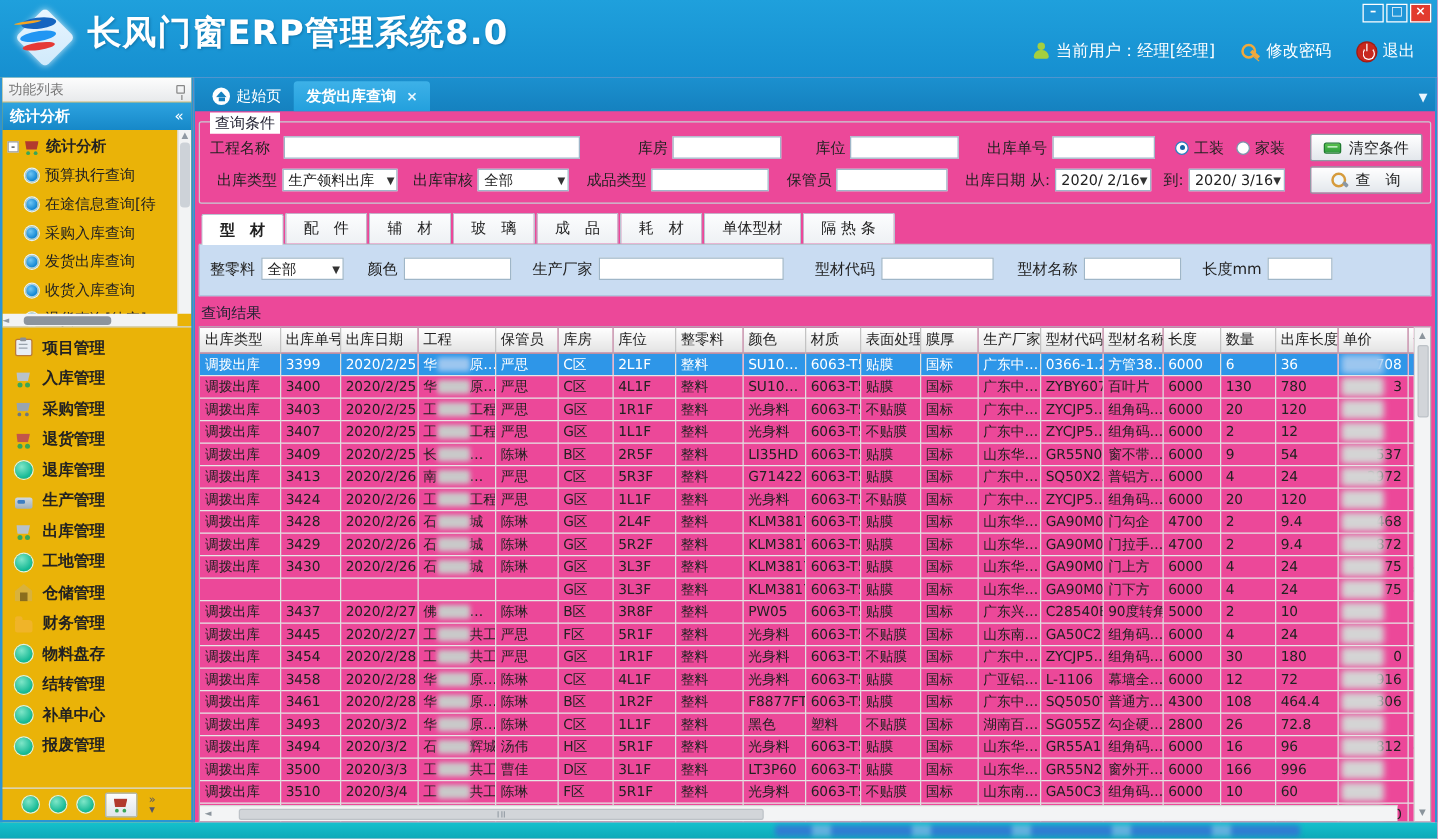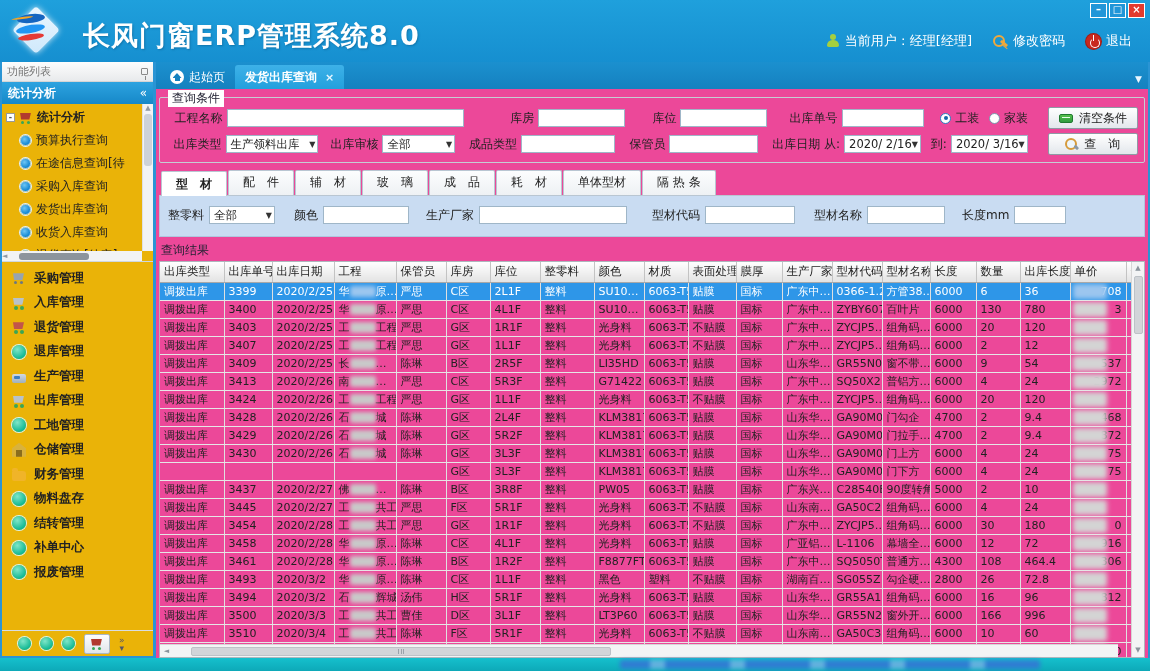--- a/index.html
+++ b/index.html
@@ -1,21 +1,21 @@
 <!DOCTYPE html>
 <html><head>
 <meta charset="utf-8">
 <style>
   * { box-sizing: border-box; margin:0; padding:0; }
   html,body { width:1150px; height:671px; overflow:hidden; }
   body { font-family:"DejaVu Sans","Liberation Sans",sans-serif; font-size:12px; color:#222; background:#fff; position:relative; }
 
   
   .app-header { height:62px; background:linear-gradient(#1fa0dc,#168fd0); position:relative; }
-  .logo-wrap { position:absolute; left:14px; top:8px; display:flex; align-items:flex-end; gap:23px; }
+  .logo-wrap { position:absolute; left:14px; top:8px; display:flex; align-items:flex-start; gap:10px; }
   .logo { width:46px; height:46px; position:relative; }
   .logo .rhomb { position:absolute; left:5px; top:5px; width:34px; height:34px; transform:rotate(45deg); background:linear-gradient(135deg,#eaf6ff 0%,#cfe9fb 100%); border-radius:4px; box-shadow:0 0 6px rgba(255,255,255,.8); overflow:hidden; }
   .logo .sw1 { position:absolute; left:3px; top:6px; width:28px; height:9px; background:#1565c0; border-radius:50% 60% 50% 60%; transform:rotate(-8deg); }
   .logo .sw2 { position:absolute; left:2px; top:17px; width:29px; height:8px; background:#2196f3; border-radius:60% 50% 60% 50%; transform:rotate(-8deg); }
   .logo .sw3 { position:absolute; left:4px; top:26px; width:26px; height:6px; background:#e53935; border-radius:50%; transform:rotate(-8deg); box-shadow:-6px -20px 0 -2px #f6a623; }
   .app-title { color:#fff; font-size:27px; font-weight:bold; letter-spacing:1px; text-shadow:1px 1px 2px rgba(0,60,100,.35); }
   .win-btns { position:absolute; top:3px; right:5px; display:flex; gap:2px; }
   .win-btn { width:17px; height:15px; border:1px solid #fff; background:#2196d8; color:#fff; font-size:10px; line-height:12px; text-align:center; font-weight:bold; cursor:pointer; }
   .win-btn.close { background:#e23b2e; }
   .user-area { position:absolute; right:18px; top:32px; display:flex; align-items:center; gap:7px; color:#fff; font-size:13px; }
@@ -216,26 +216,30 @@
           </div>
         </div>
       <div class="tree-scroll">▲<div class="thumb"></div></div>
       <div class="tree-hscroll">
           <span class="arrow">◄</span>
           <div class="thumb"></div>
         </div>
     </div>
     <div class="side-menu" id="side-menu">
         <div class="menu-item">
+          <span class="mi mi-clipboard"></span>
+          <span>项目管理</span>
+        </div>
+        <div class="menu-item">
+          <span class="mi mi-cart-green"></span>
+          <span>入库管理</span>
+        </div>
+        <div class="menu-item">
           <span class="mi mi-cart-gray"></span>
           <span>采购管理</span>
-        </div>
-        <div class="menu-item">
-          <span class="mi mi-cart-green"></span>
-          <span>入库管理</span>
         </div>
         <div class="menu-item">
           <span class="mi mi-cart-red"></span>
           <span>退货管理</span>
         </div>
         <div class="menu-item">
           <span class="mi mi-dot"></span>
           <span>退库管理</span>
         </div>
         <div class="menu-item">
@@ -297,21 +301,21 @@
         <span class="close-x">×</span>
       </div>
       <span class="tab-overflow">▼</span>
     </div>
 
     <div class="workarea">
 
       <div class="groupbox">
         <div class="gb-title">查询条件</div>
         <div class="qrow">
-          <label style="width:58px;text-align:right">工程名称</label>
+          <label style="width:58px;">工程名称</label>
           <span class="tin" style="width:252px"></span>
           <label style="width:56px;text-align:right;margin-left:14px">库房</label>
           <span class="tin" style="width:92px"></span>
           <label style="width:40px;text-align:right;margin-left:10px">库位</label>
           <span class="tin" style="width:92px"></span>
           <label style="width:60px;text-align:right;margin-left:10px">出库单号</label>
           <span class="tin" style="width:88px"></span>
           <span style="margin-left:12px"><span class="radio sel"></span> <span>工装</span></span>
           <span style="margin-left:6px"><span class="radio"></span> <span>家装</span></span>
           <span class="btn" style="margin-left:16px">

